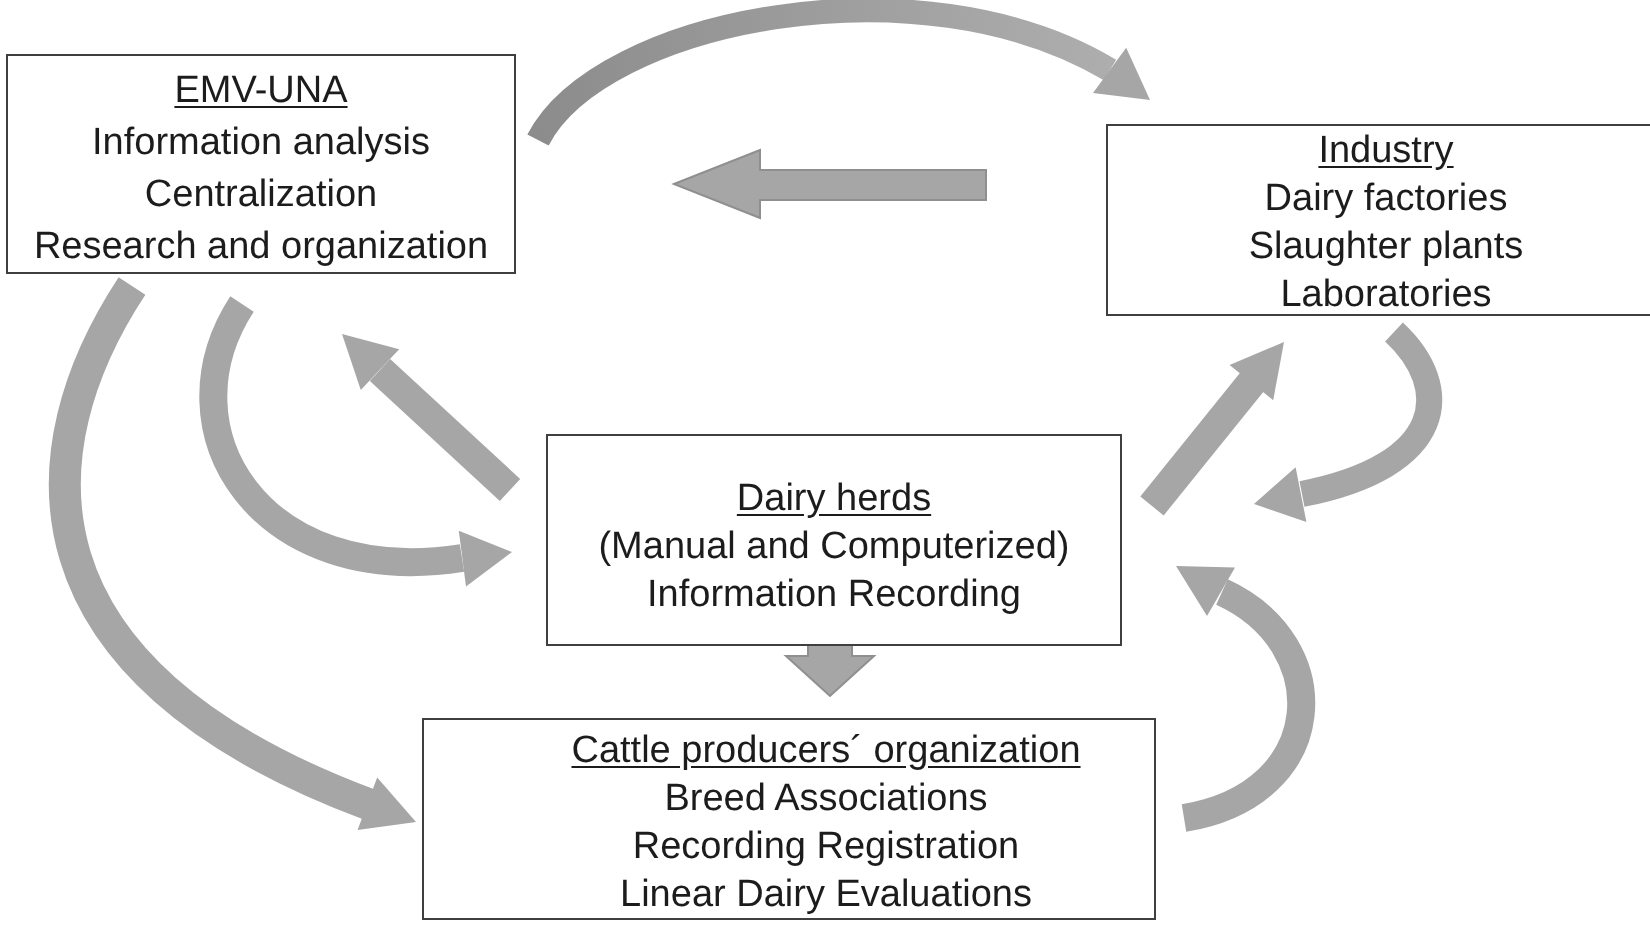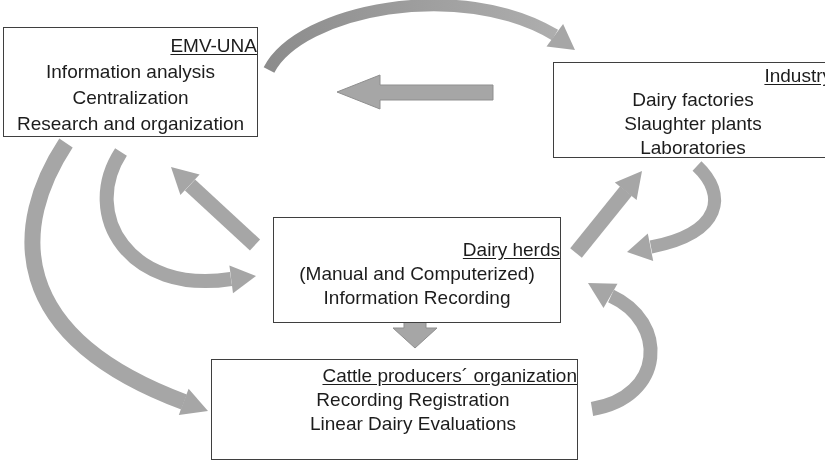--- a/index.html
+++ b/index.html
@@ -10,21 +10,21 @@
     color:var(--text,#1c1c1c);
   }
   #arrows{position:absolute;left:0;top:0;z-index:1;}
   .dbox{
     position:absolute;z-index:2;background:#fff;
     border:1.5px solid var(--box-border,#3f3f3f);
     box-sizing:border-box;text-align:center;
   }
   .dbox .title{
     text-decoration:underline;text-underline-offset:2px;
-    font-size:19px;line-height:24px;text-align:right;
+    font-size:19px;line-height:24px;
   }
   .dbox .line{font-size:19px;line-height:24px;}
   #box-emv{left:3px;top:27px;width:255px;height:110px;padding-top:5px;}
   #box-emv .title,#box-emv .line{line-height:26px;}
   #box-industry{left:553px;top:62px;width:280px;height:96px;padding-top:1px;}
   #box-dairy{left:273px;top:177px;width:288px;height:106px;padding-top:20px;margin-top:40px;}
   #box-cattle{left:211px;top:359px;width:367px;height:101px;padding-top:4px;padding-left:37px;}
   .stroke{fill:none;stroke:var(--arrow,#a6a6a6);}
   .head{fill:var(--arrow,#a6a6a6);stroke:none;}
   .blk{fill:var(--arrow,#a6a6a6);stroke:var(--arrow-outline,#8f8f8f);stroke-width:1;}
@@ -101,17 +101,18 @@
   </div>
 
   <div class="dbox" id="box-dairy">
     <div class="title">Dairy herds</div>
     <div class="line">(Manual and Computerized)</div>
     <div class="line">Information Recording</div>
   </div>
 
   <div class="dbox" id="box-cattle">
     <div class="title">Cattle producers´ organization</div>
+    <div class="line">Breed Associations</div>
     <div class="line">Recording Registration</div>
     <div class="line">Linear Dairy Evaluations</div>
   </div>
 
 </div>
 
 </body></html>

